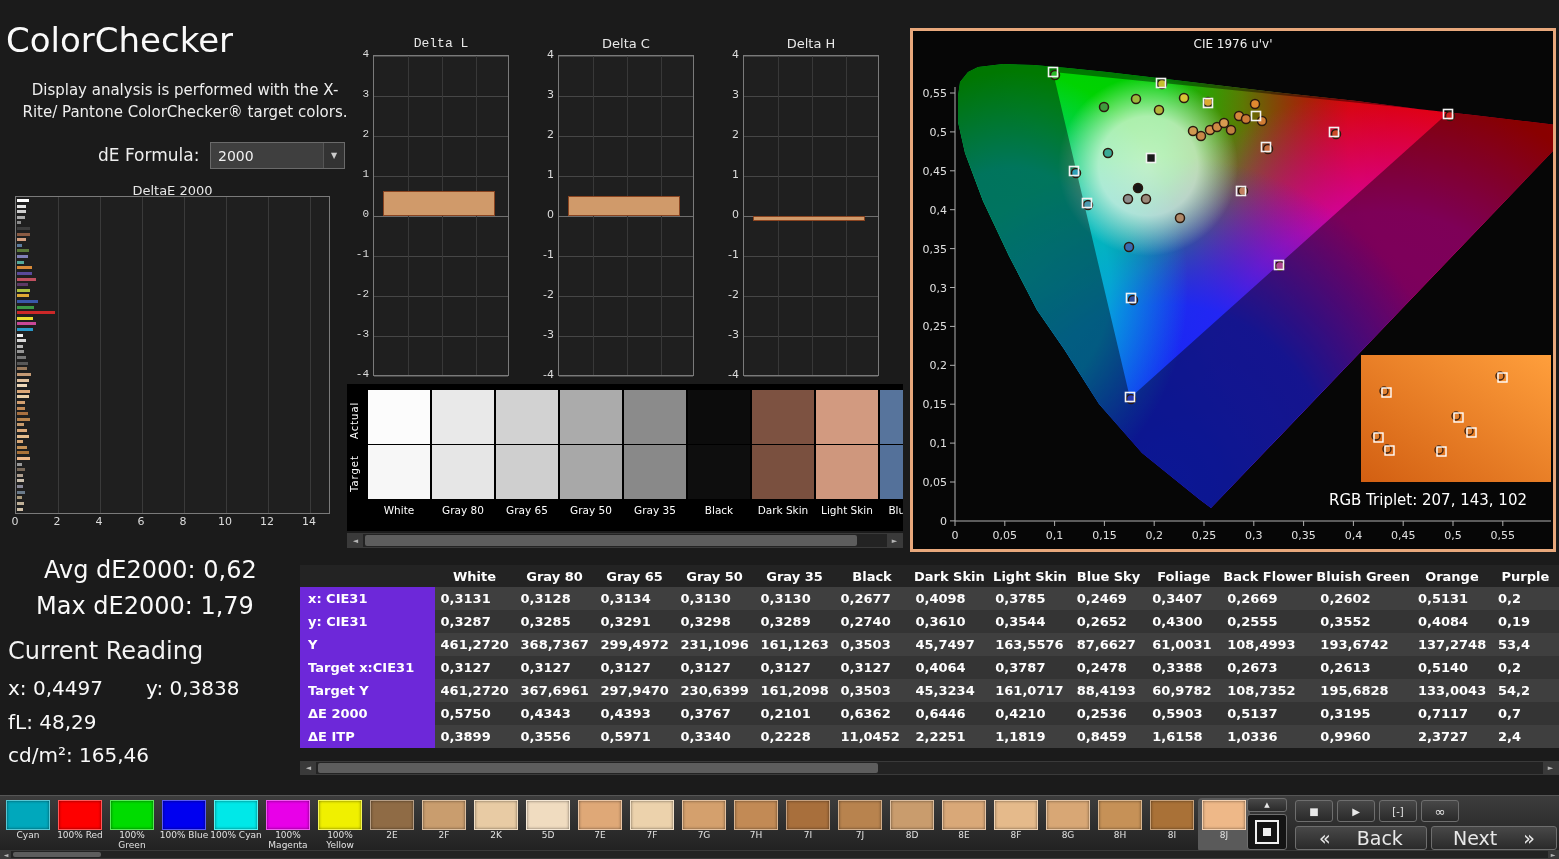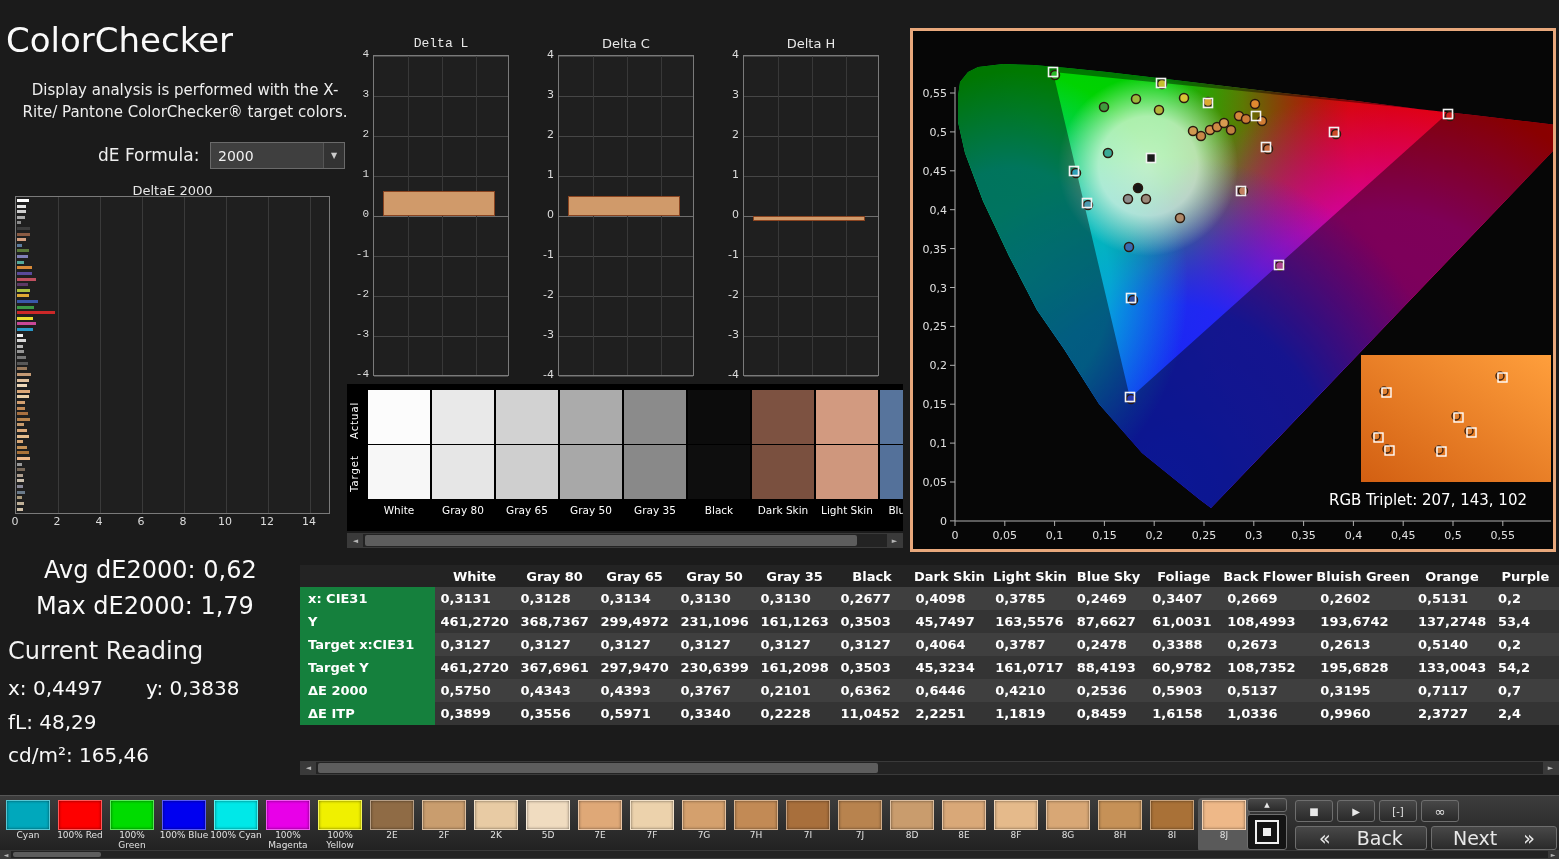--- a/index.html
+++ b/index.html
@@ -17,21 +17,21 @@
   .ytick{font-size:11px;color:#dcdcdc;position:absolute;text-align:right}
   .stat-big{font-size:24px;color:#fafafa}
   .stat-med{font-size:20px;color:#fafafa}
   .sb{display:flex;background:#262626;border:1px solid #3a3a3a;box-sizing:border-box}
   .sb-btn{width:15px;display:flex;align-items:center;justify-content:center;font-size:7px;color:#b5b5b5;background:#3a3a3a;cursor:pointer}
   .sb-track{flex:1;position:relative;background:#232323}
   .sb-thumb{position:absolute;top:1px;bottom:1px;background:#5d5d5d;border-radius:2px}
   .tbl{border-collapse:collapse;table-layout:fixed;font-size:13px;font-weight:bold;color:#fff}
   .tbl th{height:22px;background:#232323;text-align:center;font-weight:bold;overflow:hidden;white-space:nowrap;padding:0 2px}
   .tbl td{height:21px;overflow:hidden;white-space:nowrap}
-  .tbl td.rowlbl{background:#15803d;padding-left:8px;text-align:left}
+  .tbl td.rowlbl{background:#6d28d9;padding-left:8px;text-align:left}
   .tbl tr:nth-child(odd) td.val{background:#3f3f3f}
   .tbl tr:nth-child(even) td.val{background:#343434}
   .tbl td.val{padding-left:6px}
   .toolbar{background:linear-gradient(#3d3d3d,#1d1d1d);border-top:1px solid #555}
   .tile{position:absolute;top:2px;width:52px;height:54px;text-align:center;cursor:pointer}
   .tile .patch{width:44px;height:30px;margin:2px auto 1px;border:1px solid rgba(255,255,255,.35);box-shadow:inset 0 0 3px rgba(0,0,0,.55);box-sizing:border-box}
   .tile .tlabel{font-size:9px;line-height:1.1;color:#e2e2e2}
   .tile.sel{background:#5a5a5a;border-radius:4px}
   .tbtn{position:absolute;background:linear-gradient(#484848,#2a2a2a);border:1px solid #6e6e6e;border-radius:3px;color:#e8e8e8;display:flex;align-items:center;justify-content:center;box-sizing:border-box;cursor:pointer}
   .swlbl{position:absolute;writing-mode:vertical-rl;transform:rotate(180deg);font-size:10px;color:#fff;letter-spacing:1px;text-align:center}
@@ -266,20 +266,21 @@
 </div>
 <div class="abs sb" style="left:347px;top:533px;width:556px;height:15px">
   <div class="sb-btn">◄</div>
   <div class="sb-track">
       <div class="sb-thumb" style="left:2px;width:492px"></div>
     </div>
   <div class="sb-btn">►</div>
 </div>
 
 <div class="abs" style="left:910px;top:28px;width:640px;height:518px;border:3px solid #e8a87c;background:#060606">
+  <div class="abs" style="left:0;top:6px;width:100%;text-align:center;font-size:12px;color:#eee">CIE 1976 u'v'</div>
   <svg class="abs" style="left:0;top:0" width="640" height="518" viewBox="0 0 640 518">
       <defs>
         <radialGradient id="gG">
           <stop offset="0" stop-color="#00d800"></stop>
           <stop offset="0.55" stop-color="#00d800" stop-opacity="0.9"></stop>
           <stop offset="1" stop-color="#00d800" stop-opacity="0"></stop>
         </radialGradient>
         <radialGradient id="gR">
           <stop offset="0" stop-color="#f00000"></stop>
           <stop offset="0.55" stop-color="#f00000" stop-opacity="0.9"></stop>
@@ -479,20 +480,37 @@
           <td class="val">0,4098</td>
           <td class="val">0,3785</td>
           <td class="val">0,2469</td>
           <td class="val">0,3407</td>
           <td class="val">0,2669</td>
           <td class="val">0,2602</td>
           <td class="val">0,5131</td>
           <td class="val">0,2</td>
         </tr>
         <tr>
+          <td class="rowlbl">y: CIE31</td>
+          <td class="val">0,3287</td>
+          <td class="val">0,3285</td>
+          <td class="val">0,3291</td>
+          <td class="val">0,3298</td>
+          <td class="val">0,3289</td>
+          <td class="val">0,2740</td>
+          <td class="val">0,3610</td>
+          <td class="val">0,3544</td>
+          <td class="val">0,2652</td>
+          <td class="val">0,4300</td>
+          <td class="val">0,2555</td>
+          <td class="val">0,3552</td>
+          <td class="val">0,4084</td>
+          <td class="val">0,19</td>
+        </tr>
+        <tr>
           <td class="rowlbl">Y</td>
           <td class="val">461,2720</td>
           <td class="val">368,7367</td>
           <td class="val">299,4972</td>
           <td class="val">231,1096</td>
           <td class="val">161,1263</td>
           <td class="val">0,3503</td>
           <td class="val">45,7497</td>
           <td class="val">163,5576</td>
           <td class="val">87,6627</td>

